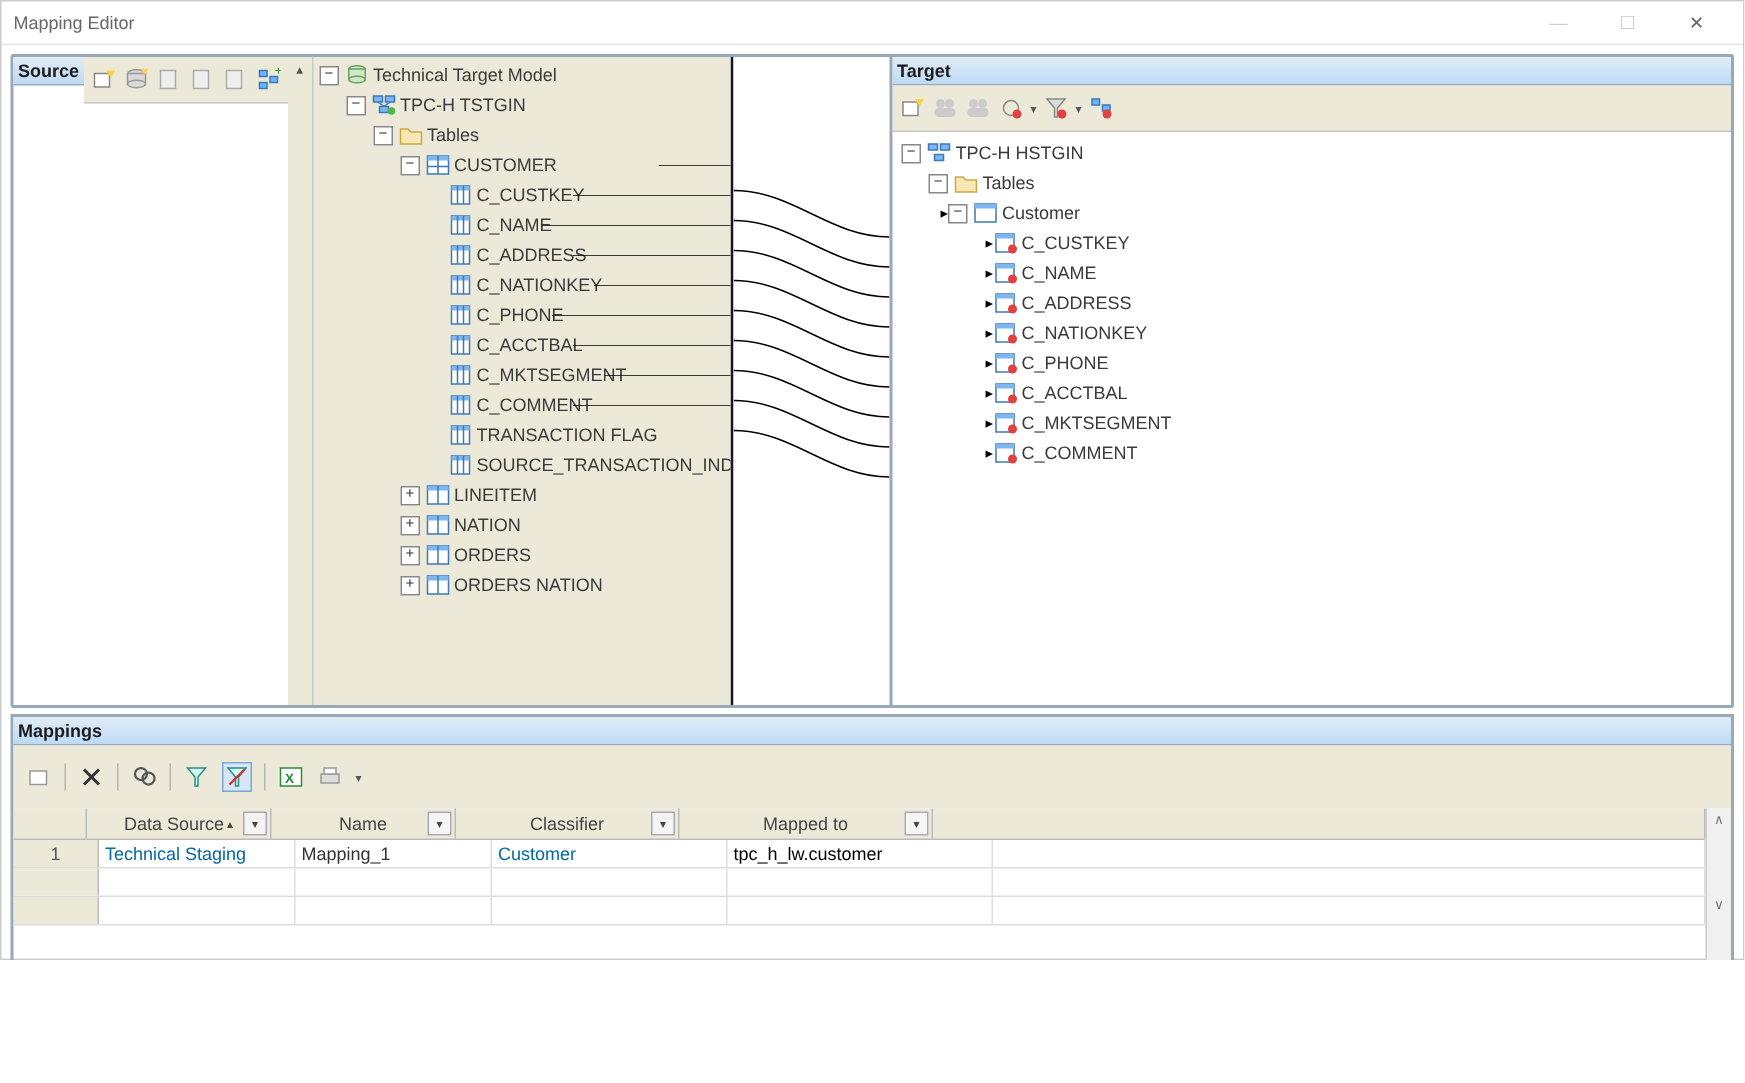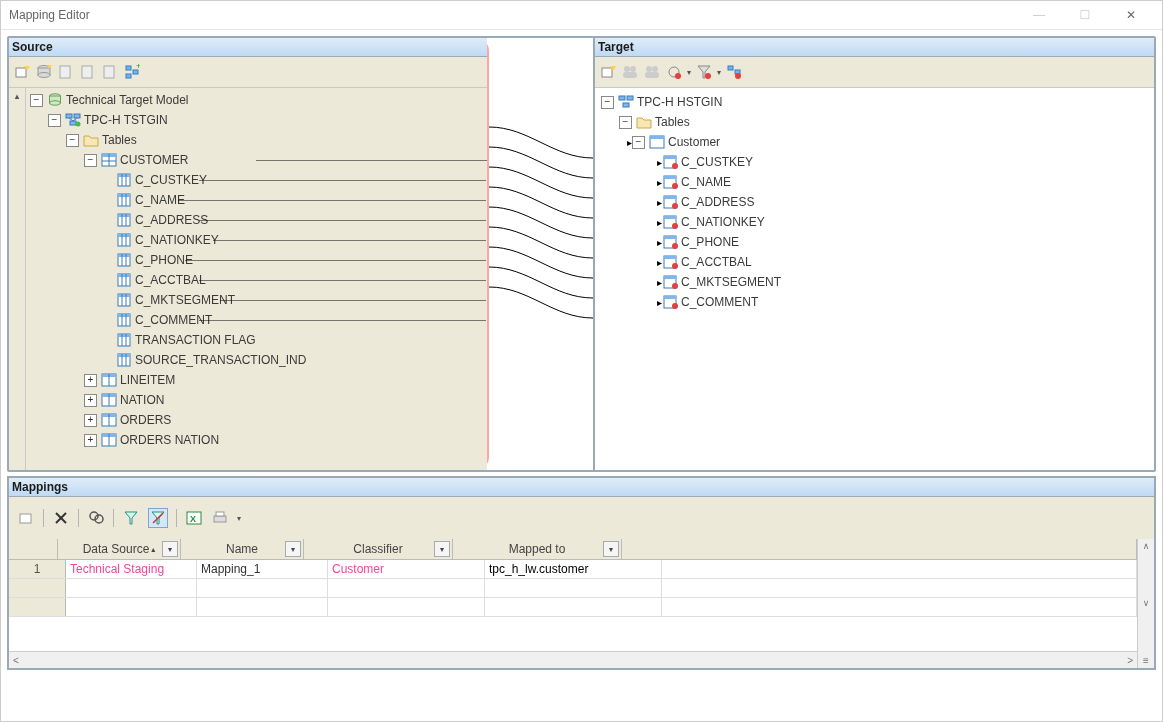--- a/index.html
+++ b/index.html
@@ -1,23 +1,23 @@
 <!DOCTYPE html>
 <html><head>
 <meta charset="utf-8">
 <style>
 html,body{margin:0;padding:0;font-family:"Segoe UI",Tahoma,sans-serif;font-size:12px;color:#3a3a3a;background:#fff;}
-.window{width:1163px;height:722px;border:1px solid #ccc;box-sizing:border-box;display:flex;flex-direction:column;}
+.window{width:1163px;height:640px;border:1px solid #ccc;box-sizing:border-box;display:flex;flex-direction:column;}
 .titlebar{height:28px;display:flex;align-items:center;padding:0 8px;border-bottom:1px solid #e5e5e5;}
 .titlebar .title{flex:1;color:#666;}
 .titlebar .winbtn{width:46px;height:28px;display:flex;align-items:center;justify-content:center;color:#666;}
 .titlebar .winbtn.disabled{color:#ccc;}
 .content{flex:1;display:flex;flex-direction:column;padding:6px;gap:0;}
 .panels-row{display:flex;height:432px;border:2px solid #9aa9b7;border-radius:2px;}
-.panel-source{width:478px;display:flex;flex-direction:column;border-right:2px solid #fca5a5;border-radius:13px;}
+.panel-source{width:478px;display:flex;border-right:2px solid #0f172a;}
 .panel-gap{width:104px;background:#fff;border-right:2px solid #9aa9b7;position:relative;}
 .panel-target{flex:1;display:flex;flex-direction:column;}
 .panel-header{background:linear-gradient(to bottom,#e1ecf7,#bedaf5);border-bottom:1px solid #9aa9b7;height:18px;display:flex;align-items:center;padding:0 3px;font-weight:bold;color:#1b1b1b;font-size:12px;}
 .toolbar{height:26px;display:flex;align-items:center;gap:4px;padding:2px 4px;background:#ece9d8;border-bottom:1px solid #c9c9c9;}
 .tbtn{width:18px;height:18px;display:flex;align-items:center;justify-content:center;}
 .tbtn svg{display:block;}
 .tree-area{flex:1;overflow:hidden;background:#ece9d8;display:flex;}
 .scroll-stub{width:16px;background:#ece9d8;border-right:1px solid #c9c9c9;display:flex;flex-direction:column;}
 .scroll-stub .arrow{height:16px;display:flex;align-items:center;justify-content:center;color:#555;font-size:9px;}
 .tree{flex:1;padding:2px 0;overflow:hidden;}
@@ -27,21 +27,21 @@
 .node-icon{width:16px;height:16px;display:inline-flex;align-items:center;justify-content:center;margin-right:3px;}
 .node-label{}
 .mappings-panel{margin-top:4px;border:2px solid #9aa9b7;display:flex;flex-direction:column;height:190px;}
 .mappings-toolbar{height:34px;background:#ece9d8;display:flex;align-items:center;gap:8px;padding:4px 8px;}
 .mappings-toolbar .sep{width:1px;height:18px;background:#b5b5b5;}
 .grid-header{display:flex;height:20px;background:#ece9d8;border-bottom:1px solid #bbb;}
 .grid-header .cell{border-right:1px solid #bbb;display:flex;align-items:center;justify-content:center;position:relative;color:#444;}
 .grid-header .cell .dd{position:absolute;right:2px;width:14px;height:14px;border:1px solid #aaa;display:flex;align-items:center;justify-content:center;font-size:8px;background:#f5f5f5;}
 .grid-body{flex:1;overflow:hidden;}
 .grid-row{display:flex;height:18px;border-bottom:1px solid #ddd;}
-.grid-row .cell{border-right:1px solid #ddd;padding:0 4px;display:flex;align-items:center;color:#ec4899;}
+.grid-row .cell{border-right:1px solid #ddd;padding:0 4px;display:flex;align-items:center;color:#0369a1;}
 .grid-row .rownum{background:#ece9d8;color:#555;justify-content:center;border-right:1px solid #bbb;}
 .hscroll{height:16px;background:#f0f0f0;border-top:1px solid #ccc;display:flex;align-items:center;justify-content:space-between;padding:0 4px;font-size:10px;color:#777;}
 .vscroll-col{width:16px;background:#f0f0f0;border-left:1px solid #ccc;display:flex;flex-direction:column;align-items:center;justify-content:space-between;padding:2px 0;font-size:9px;color:#777;}
 .grid-area{display:flex;flex:1;}
 .footer{height:36px;display:flex;align-items:center;padding:4px 10px;gap:8px;}
 .footer .spacer{flex:1;}
 .btn{min-width:90px;height:24px;border:1px solid #adadad;background:linear-gradient(to bottom,#fefefe,#e6e6e6);display:flex;align-items:center;justify-content:center;color:#333;}
 .btn.primary{border:1px solid #3e9adf;box-shadow:inset 0 0 0 1px #86c4f2;}
 .btn.demo{min-width:100px;}
 svg.icon-db{width:16px;height:16px;}

